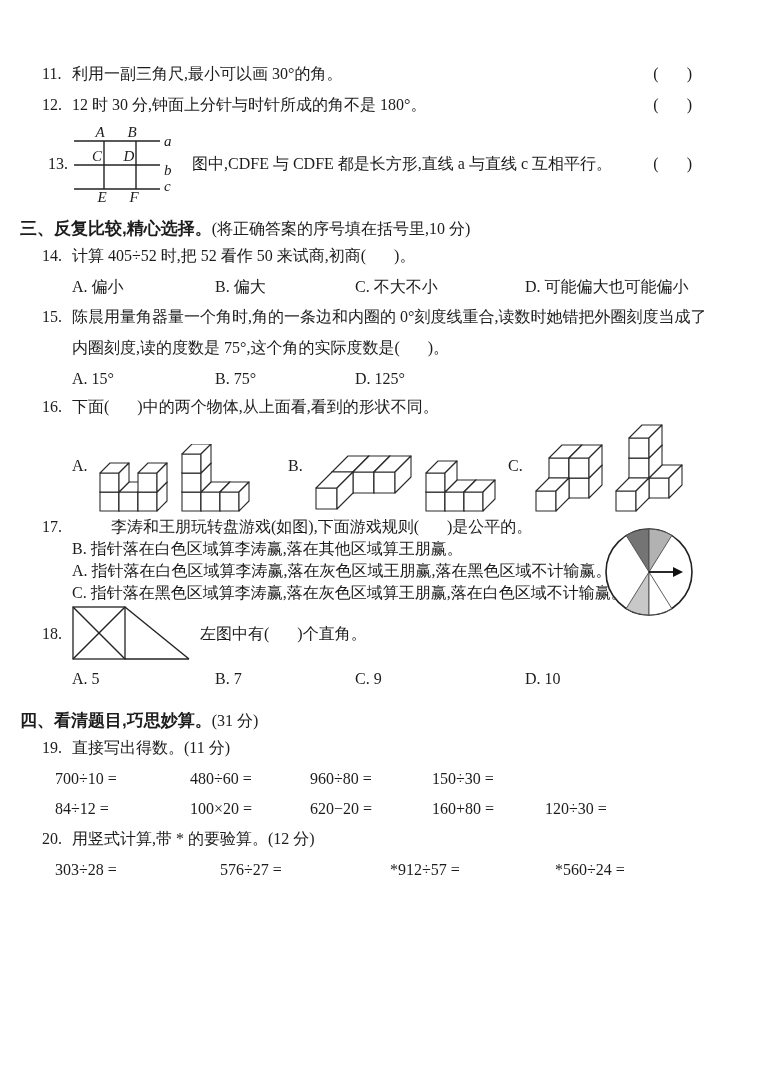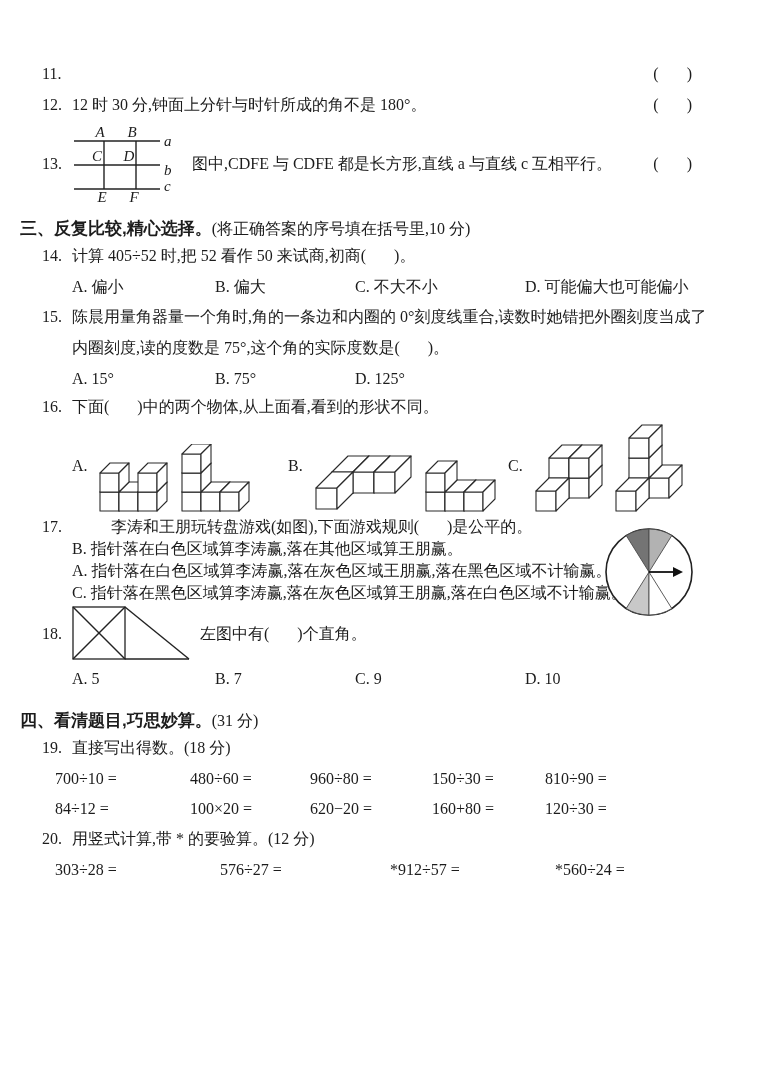--- a/index.html
+++ b/index.html
@@ -4,21 +4,21 @@
 <style>
   html,body{margin:0;padding:0;}
   body{
     width:776px;height:1079px;background:#ffffff;
     font-family:"Liberation Serif","DejaVu Serif",serif;
     color:#1c1c1c;font-size:16px;
   }
   .page{box-sizing:border-box;height:100%;padding:63px 40px 0 42px;overflow:hidden;position:relative;}
   .row{display:flex;align-items:flex-end;line-height:22px;margin-bottom:9px;}
   .qnum{flex:0 0 30px;}
-  .qnum-narrow{flex:0 0 26px;}
+  .qnum-narrow{flex:0 0 26px;text-align:right;}
   .qtext{white-space:pre-wrap;}
   .bracket{margin-left:auto;margin-right:44px;white-space:pre;flex:0 0 auto;}
   .sec{margin-left:-22px;font-weight:700;font-size:17px;
        font-family:"Liberation Sans","DejaVu Sans",sans-serif;
        line-height:20px;margin-bottom:6px;margin-top:2px;}
   .sec .note{font-weight:400;font-family:"Liberation Serif","DejaVu Serif",serif;font-size:16px;}
   .opts{display:flex;padding-left:30px;line-height:22px;margin-bottom:8px;}
   .opts .c1{flex:0 0 143px;}
   .opts .c2{flex:0 0 140px;}
   .opts .c3{flex:0 0 170px;}
@@ -53,20 +53,21 @@
   .calc4 .k3{flex:0 0 165px;}
   .calc4 .k4{flex:1;}
 </style>
 </head>
 <body>
 
 <div class="page">
 
   <div class="row">
     <span class="qnum">11.</span>
+    <span class="qtext">利用一副三角尺,最小可以画 30°的角。</span>
     <span class="bracket">(       )</span>
   </div>
 
   <div class="row">
     <span class="qnum">12.</span>
     <span class="qtext">12 时 30 分,钟面上分针与时针所成的角不是 180°。</span>
     <span class="bracket">(       )</span>
   </div>
 
   <div class="q13row">
@@ -273,28 +274,27 @@
     <span class="c3">C. 9</span>
     <span class="c4">D. 10</span>
   </div>
 
   <div class="sec">
     <span>四、看清题目,巧思妙算。</span><span class="note">(31 分)</span>
   </div>
 
   <div class="row">
     <span class="qnum">19.</span>
-    <span class="qtext">直接写出得数。(18 分)</span>
+    <span class="qtext">直接写出得数。(11 分)</span>
   </div>
   <div class="calc calc5">
     <span class="k1">700÷10 =</span>
     <span class="k2">480÷60 =</span>
     <span class="k3">960÷80 =</span>
     <span class="k4">150÷30 =</span>
-    <span class="k5">810÷90 =</span>
   </div>
   <div class="calc calc5">
     <span class="k1">84÷12 =</span>
     <span class="k2">100×20 =</span>
     <span class="k3">620−20 =</span>
     <span class="k4">160+80 =</span>
     <span class="k5">120÷30 =</span>
   </div>
 
   <div class="row">

